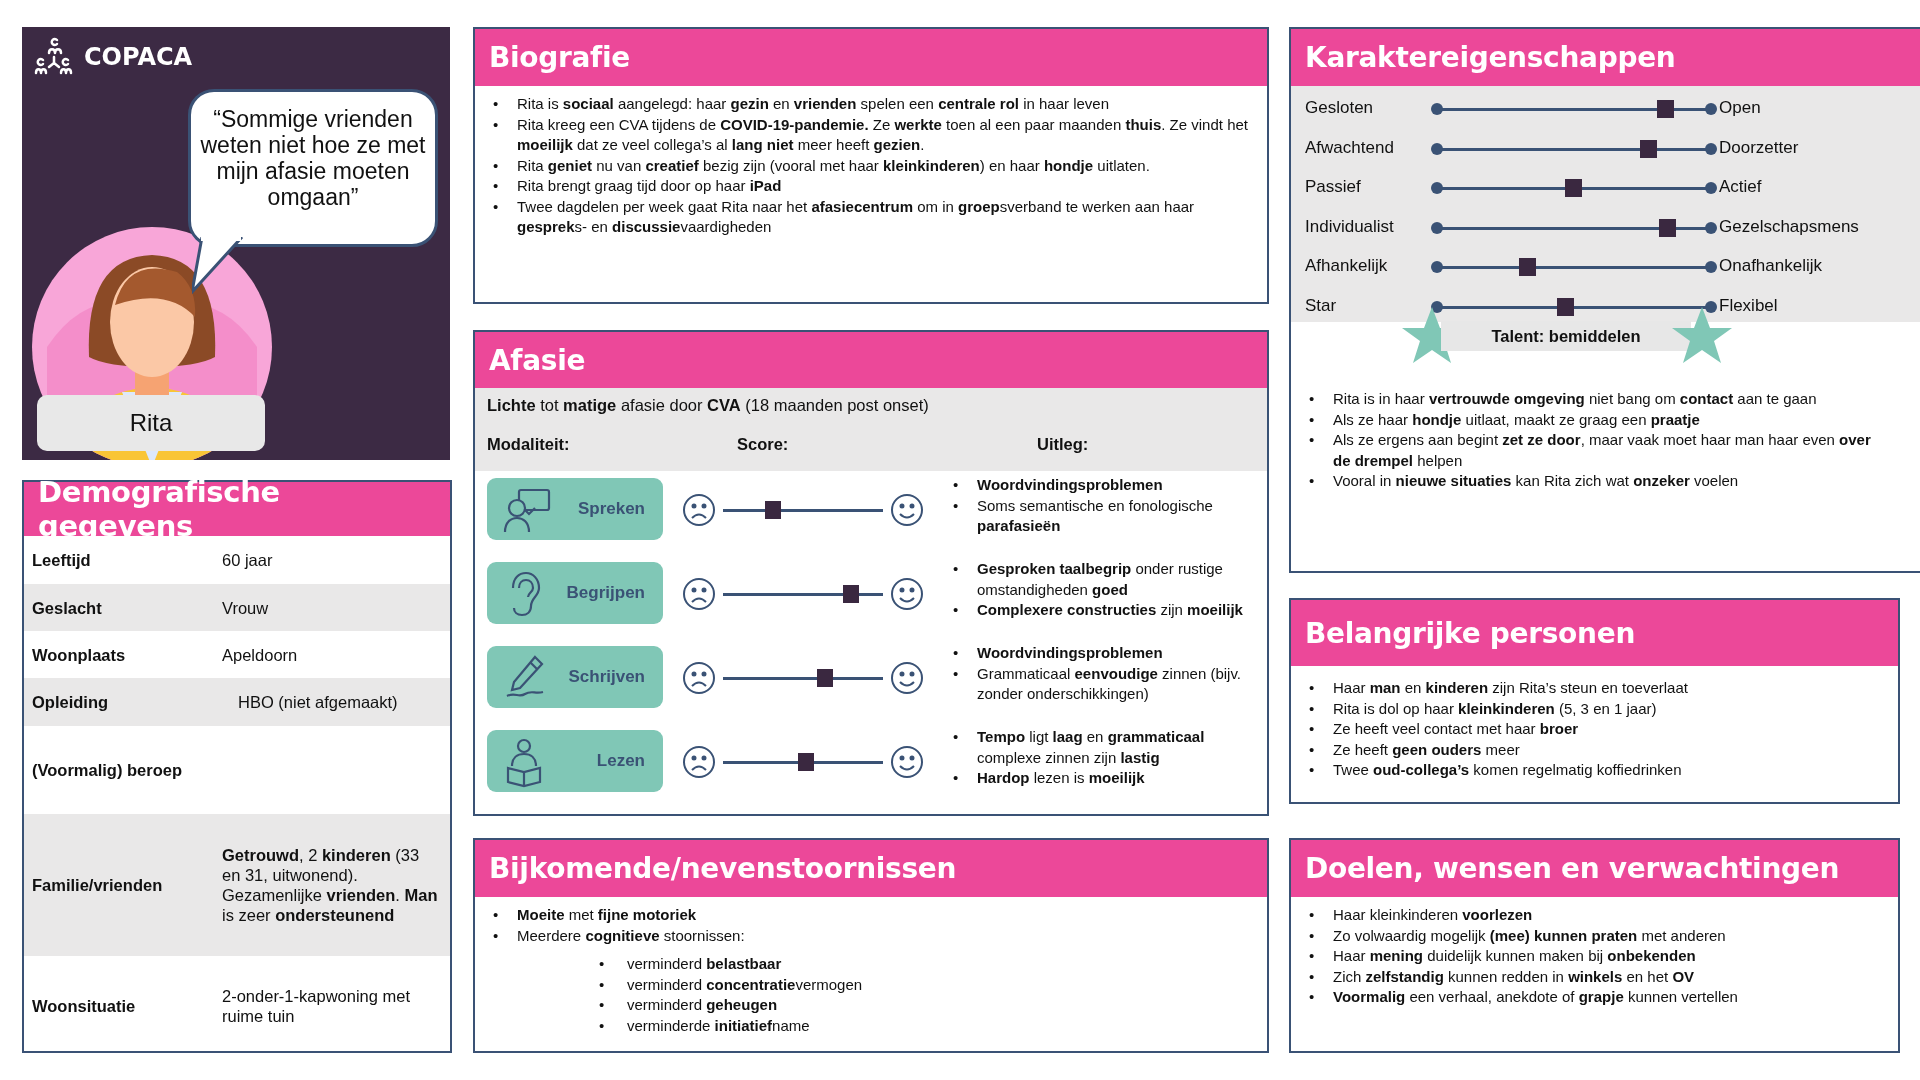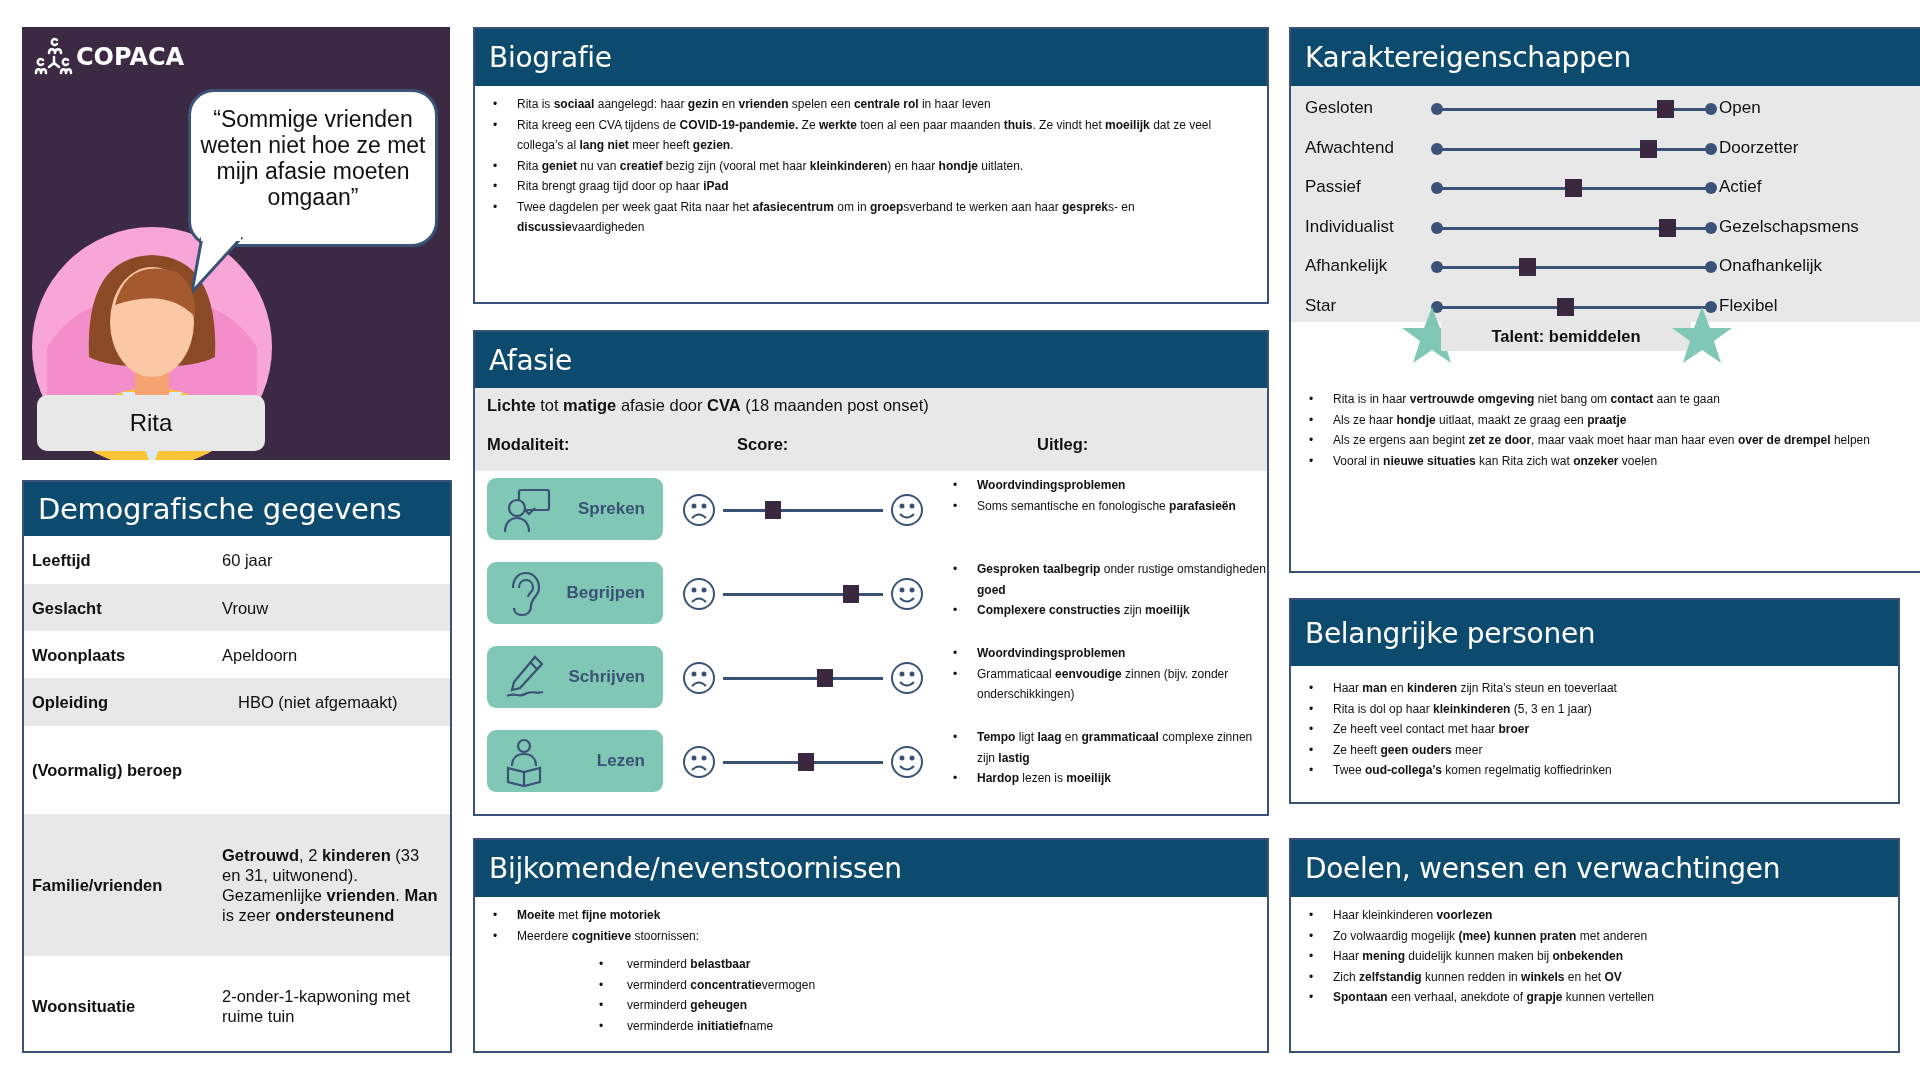--- a/index.html
+++ b/index.html
@@ -1,30 +1,30 @@
 <!DOCTYPE html>
 <html><head>
 <meta charset="utf-8">
 <style>
 *{box-sizing:border-box;margin:0;padding:0}
 html,body{width:1920px;height:1080px;background:#fff;overflow:hidden}
 body{font-family:"Liberation Sans","DejaVu Sans",sans-serif;color:#111;position:relative}
 b{font-weight:700}
 .box{position:absolute;border:2px solid #3a5275;background:#fff}
-.hdr{background:#0c4a6e;color:#fff;font-weight:400;font-family:"DejaVu Sans",sans-serif;font-size:28px;padding:0 14px;display:flex;align-items:center;letter-spacing:-0.3px}
-ul.bl{list-style:none;font-size:12px;line-height:20.5px}
+.hdr{background:#ec4899;color:#fff;font-weight:700;font-family:"DejaVu Sans",sans-serif;font-size:28px;padding:0 14px;display:flex;align-items:center;letter-spacing:-0.3px}
+ul.bl{list-style:none;font-size:15px;line-height:20.5px}
 ul.bl>li{position:relative;padding-left:30px}
 ul.bl>li::before{content:"\2022";position:absolute;left:6px;top:0}
 ul.sub{list-style:none;margin-left:70px}
 ul.sub>li{position:relative;padding-left:28px}
 ul.sub>li::before{content:"\2022";position:absolute;left:0}
 
 
 #portrait{position:absolute;left:22px;top:27px;width:428px;height:433px;background:#3c2a44;overflow:hidden}
-#logo{position:absolute;left:10px;top:8px;display:flex;align-items:center;color:#fff;font-weight:700;font-size:24px;font-family:"DejaVu Sans",sans-serif}
+#logo{position:absolute;left:10px;top:8px;display:flex;align-items:center;gap:8px;color:#fff;font-weight:700;font-size:24px;font-family:"DejaVu Sans",sans-serif}
 #bubble{position:absolute;left:166px;top:62px;width:250px;height:158px;background:#fff;border:3px solid #3a5275;border-radius:26px;text-align:center;font-size:23px;line-height:26px;padding-top:14px;color:#111}
 #tail{position:absolute;left:170px;top:210px}
 #nameplate{position:absolute;left:15px;top:368px;width:228px;height:56px;background:#e8e8e8;border-radius:10px;display:flex;align-items:center;justify-content:center;font-size:24px}
 #avatar{position:absolute;left:5px;top:190px}
 
 
 #demo{left:22px;top:480px;width:430px;height:573px}
 #demo .hdr{height:54px;font-size:29px}
 .drow{display:flex;align-items:center;padding:0 8px;font-size:16.5px;line-height:20px}
 .drow .k{width:190px;font-weight:700}
@@ -394,15 +394,15 @@
     </ul>
 </div>
 
 <div id="doel" class="box">
   <div class="hdr">Doelen, wensen en verwachtingen</div>
   <ul class="bl" id="doel-list">
       <li>Haar kleinkinderen <b>voorlezen</b></li>
       <li>Zo volwaardig mogelijk <b>(mee) kunnen praten</b> met anderen</li>
       <li>Haar <b>mening</b> duidelijk kunnen maken bij <b>onbekenden</b></li>
       <li>Zich <b>zelfstandig</b> kunnen redden in <b>winkels</b> en het <b>OV</b></li>
-      <li><b>Spontaan</b> een verhaal, anekdote of <b>grapje</b> kunnen vertellen</li>
+      <li><b>Voormalig</b> een verhaal, anekdote of <b>grapje</b> kunnen vertellen</li>
     </ul>
 </div>
 
 </body></html>

